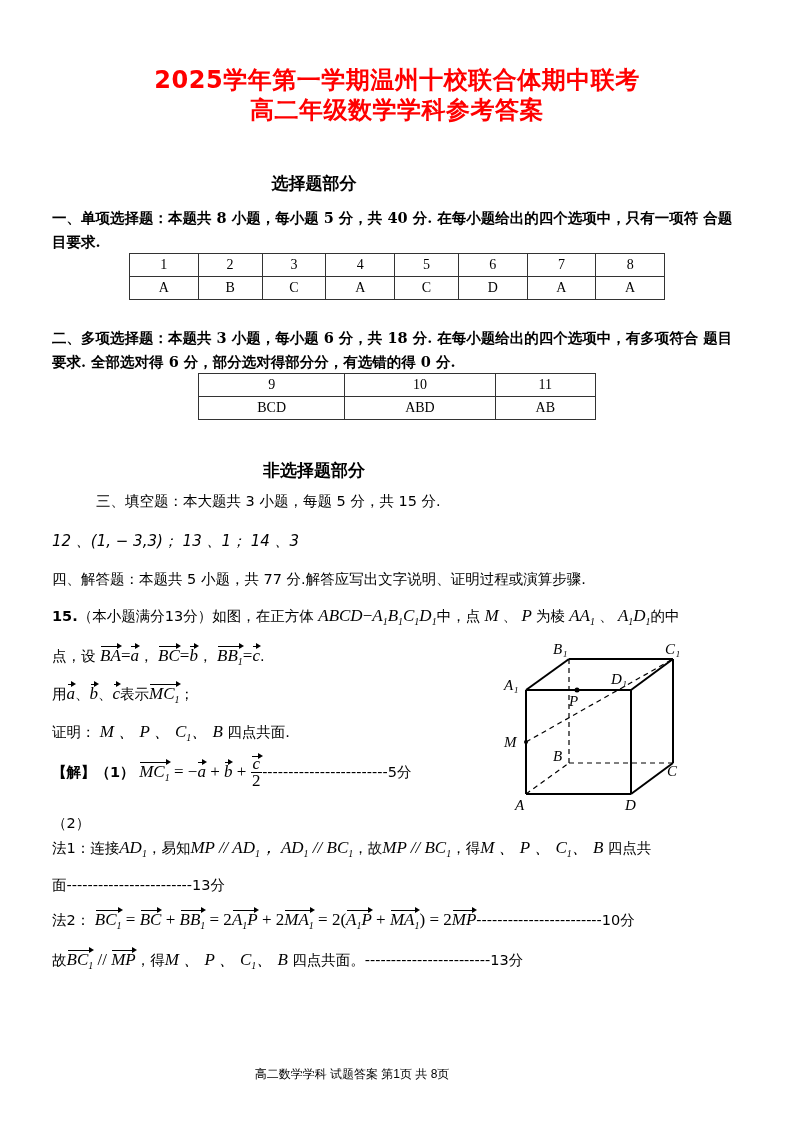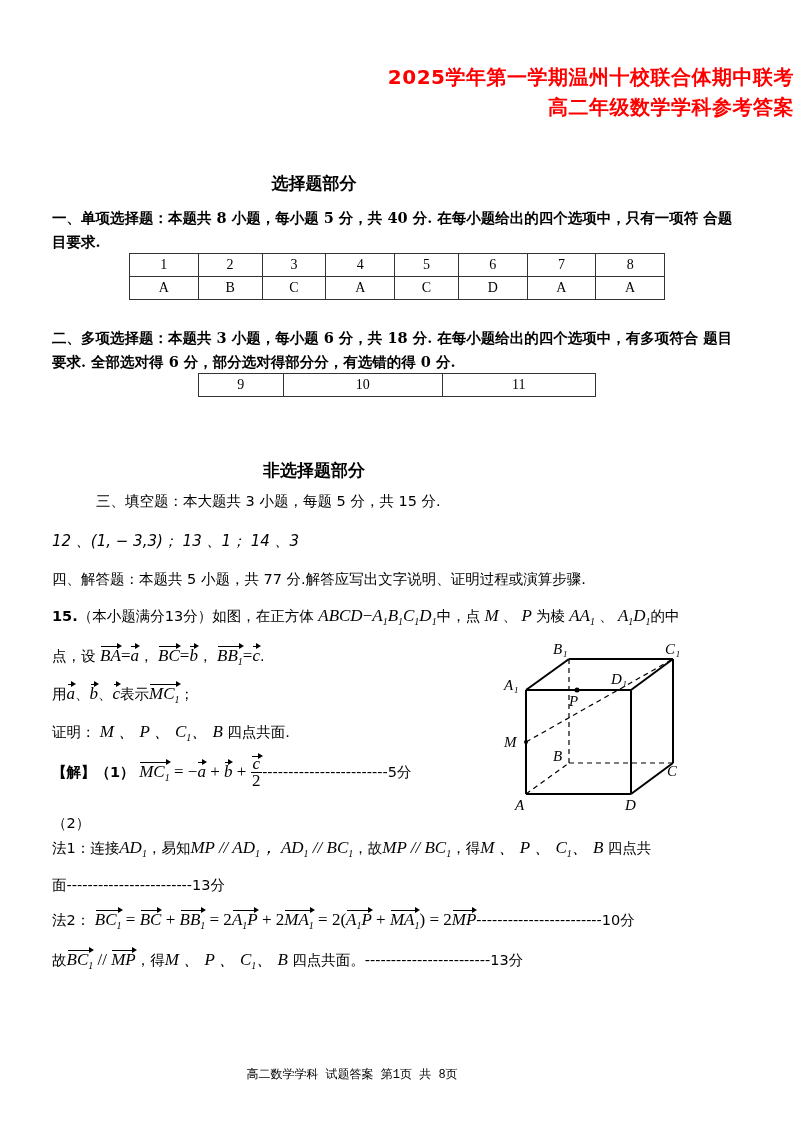--- a/index.html
+++ b/index.html
@@ -1,30 +1,30 @@
 <!DOCTYPE html>
 <html><head>
 <meta charset="utf-8">
 <style>
   html, body { margin:0; padding:0; background:#ffffff; }
   body { width:794px; height:1123px; position:relative; overflow:hidden; color:#000; font-family:"DejaVu Sans", sans-serif; }
   .abs { position:absolute; }
-  .title { color:#ff0000; font-weight:bold; font-size:20px; text-align:right; width:794px; left:0; letter-spacing:0.5px; }
+  .title { color:#ff0000; font-weight:bold; font-size:24px; text-align:center; width:794px; left:0; letter-spacing:0.5px; }
   .sec { font-weight:bold; font-size:17px; text-align:center; width:628px; left:0; font-family:"DejaVu Serif", serif; }
   .para { font-size:14.5px; font-weight:bold; font-family:"DejaVu Serif", serif; left:52px; width:690px; line-height:24px; }
   .line { font-size:14.5px; left:52px; white-space:nowrap; }
   .m { font-family:"Liberation Serif", serif; font-style:italic; font-size:17px; }
   .mn { font-family:"Liberation Serif", serif; font-size:17px; }
   sub { font-size:10px; }
   .vec { position:relative; display:inline-block; }
   .vec::before { content:""; position:absolute; left:1px; right:1px; top:0px; border-top:1px solid #000; }
   .vec::after { content:""; position:absolute; right:-1px; top:-3px; border-left:5px solid #000; border-top:3px solid transparent; border-bottom:3px solid transparent; }
   table.ans { position:absolute; border-collapse:collapse; font-family:"Liberation Serif", serif; font-size:14px; }
   table.ans td { border:1px solid #333; text-align:center; height:22px; padding:0; }
-  .foot { font-size:12px; font-family:Liberation Mono, monospace; left:0; width:704px; text-align:center; }
+  .foot { font-size:12px; font-family:Liberation Sans, sans-serif; left:0; width:704px; text-align:center; }
   .frac { display:inline-flex; flex-direction:column; align-items:center; vertical-align:middle; line-height:16px; }
   .frac .num { border-bottom:1px solid #000; padding:0 2px; }
 </style>
 </head>
 <body>
 
 <div class="abs title" style="top:64px;">2025学年第一学期温州十校联合体期中联考</div>
 <div class="abs title" style="top:94px;">高二年级数学学科参考答案</div>
 
 <div class="abs sec" style="top:172px;">选择题部分</div>
@@ -57,20 +57,25 @@
   </table>
 
 <div class="abs para" style="top:326px;">二、多项选择题：本题共 3 小题，每小题 6 分，共 18 分. 在每小题给出的四个选项中，有多项符合 题目要求. 全部选对得 6 分，部分选对得部分分，有选错的得 0 分.</div>
 
 <table class="ans" style="left:198px; top:373px; width:398px;">
   <tbody>
       <tr>
     <td>9</td>
     <td>10</td>
     <td>11</td>
+  </tr>
+  <tr>
+    <td>BCD</td>
+    <td>ABD</td>
+    <td>AB</td>
   </tr>
 </tbody>
   </table>
 
 <div class="abs sec" style="top:459px;">非选择题部分</div>
 <div class="abs line" style="top:492px;margin-left:44px;">三、填空题：本大题共 3 小题，每题 5 分，共 15 分.</div>
 <div class="abs line" style="top:532px; font-size:15px;font-style:italic;">12 、(1, − 3,3)；   13 、1；   14 、3</div>
 <div class="abs line" style="top:570px;">四、解答题：本题共 5 小题，共 77 分.解答应写出文字说明、证明过程或演算步骤.</div>
 
 <div class="abs line" style="top:606px;">

